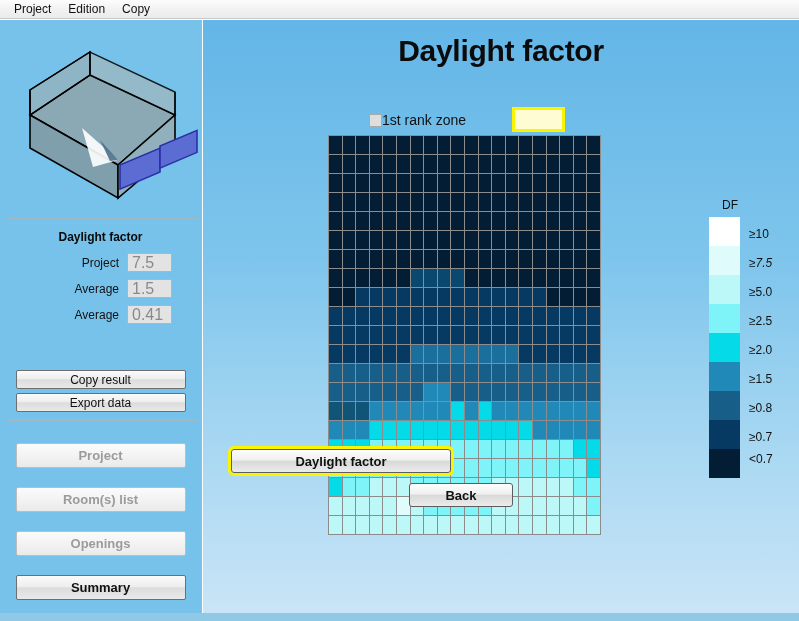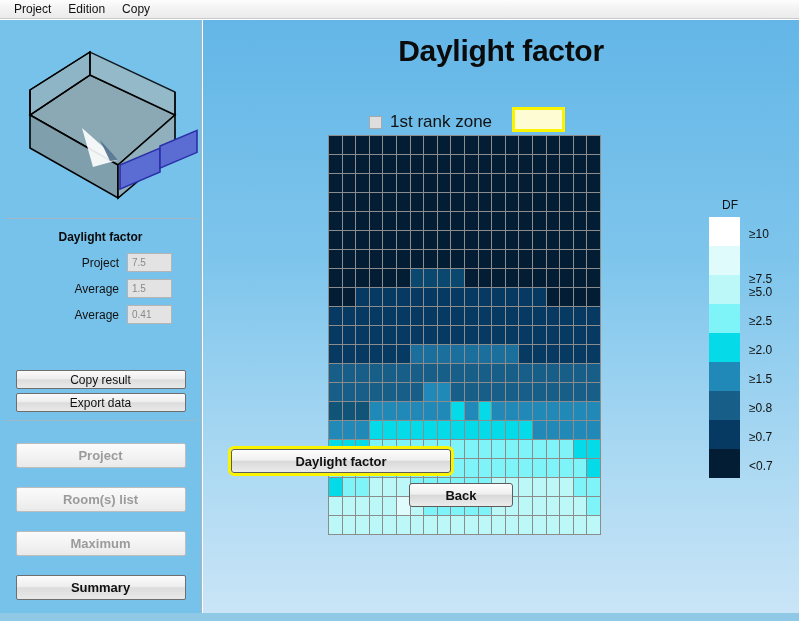--- a/index.html
+++ b/index.html
@@ -60,21 +60,21 @@
     justify-content: flex-end;
     margin-bottom: 7px; padding-right: 29px;
   }
   .field-label {
     font-size: 12px; color: #111; margin-right: 8px;
   }
   .field-box {
     width: 45px; height: 19px;
     background: #e3e3e3;
     border: 1px solid #b4b4b4;
-    font-size: 10px; color: #8a8a8a;
+    font-size: 16px; color: #8a8a8a;
     display: flex; align-items: center;
     padding-left: 4px;
   }
 
   .side-btn {
     display: block;
     width: 170px; height: 19px;
     margin: 0 auto 4px auto;
     font-size: 12px;
     border: 1px solid #6e6e6e;
@@ -113,21 +113,21 @@
     position: absolute; left: 166px; top: 92px;
     display: flex; align-items: center;
   }
   .checkbox {
     width: 13px; height: 13px;
     background: #dedede;
     border: 1px solid #a9a9a9;
     display: inline-block;
   }
   #rank-label {
-    font-size: 17px; color: #111; margin-left: 8px;
+    font-size: 14px; color: #111; 
   }
   #rank-swatch {
     position: absolute; left: 309px; top: 87px;
     width: 53px; height: 25px;
     background: #fdfcd2;
     border: 3px solid #fbf400;
   }
 
   
   #heatmap {
@@ -239,21 +239,21 @@
     <div style="position:absolute; left:0; top:350px; width:201px;">
       <div class="side-btn">Copy result</div>
       <div class="side-btn">Export data</div>
     </div>
 
     <div class="sidebar-divider" style="top:400px"></div>
 
     <div style="position:absolute; left:0; top:423px; width:201px;">
       <div class="side-btn big disabled" style="margin-bottom:19px">Project</div>
       <div class="side-btn big disabled" style="margin-bottom:19px">Room(s) list</div>
-      <div class="side-btn big disabled" style="margin-bottom:19px">Maximum</div>
+      <div class="side-btn big disabled" style="margin-bottom:19px">Openings</div>
       <div class="side-btn big">Summary</div>
     </div>
   </div>
 
   <div id="main">
 
     <div id="page-title">Daylight factor</div>
 
     <div id="rank-row">
       <span class="checkbox"></span>
@@ -693,28 +693,28 @@
             <div class="legend-swatch" style="background: rgb(189, 248, 248);"></div>
             <div class="legend-swatch" style="background: rgb(126, 244, 248);"></div>
             <div class="legend-swatch" style="background: rgb(5, 219, 232);"></div>
             <div class="legend-swatch" style="background: rgb(33, 137, 184);"></div>
             <div class="legend-swatch" style="background: rgb(23, 95, 136);"></div>
             <div class="legend-swatch" style="background: rgb(6, 58, 99);"></div>
             <div class="legend-swatch" style="background: rgb(3, 29, 53);"></div>
           </div>
         <div id="legend-labels" style="height: 261px;">
             <div class="legend-label" style="top: 11px;">≥10</div>
-            <div class="legend-label" style="top: 56px;">≥7.5</div>
+            <div class="legend-label" style="top: 40px; font-style: italic;">≥7.5</div>
             <div class="legend-label" style="top: 69px;">≥5.0</div>
             <div class="legend-label" style="top: 98px;">≥2.5</div>
             <div class="legend-label" style="top: 127px;">≥2.0</div>
             <div class="legend-label" style="top: 156px;">≥1.5</div>
             <div class="legend-label" style="top: 185px;">≥0.8</div>
             <div class="legend-label" style="top: 214px;">≥0.7</div>
-            <div class="legend-label" style="top: 243px;">&lt;0.7</div>
+            <div class="legend-label" style="top: 236px;">&lt;0.7</div>
           </div>
       </div>
     </div>
 
     <div class="bottom-btn" id="btn-daylight-factor">Daylight factor</div>
     <div class="bottom-btn" id="btn-back">Back</div>
   </div>
 
   <div id="status-strip"></div>
 </div>

